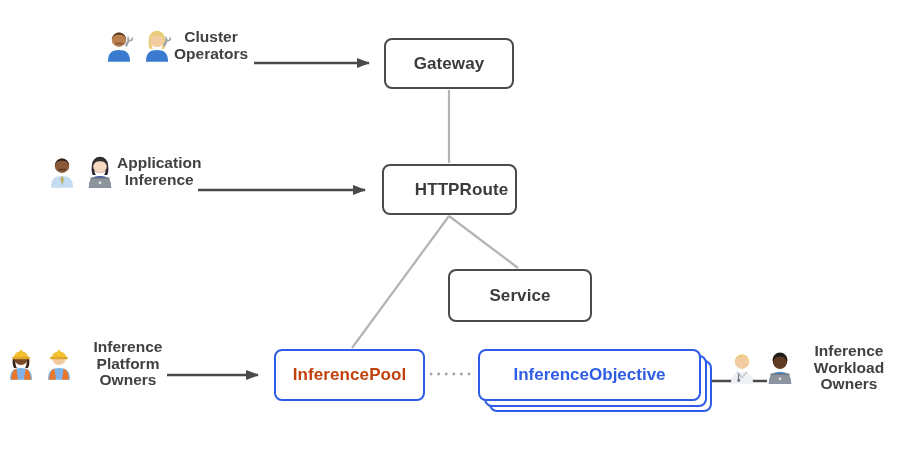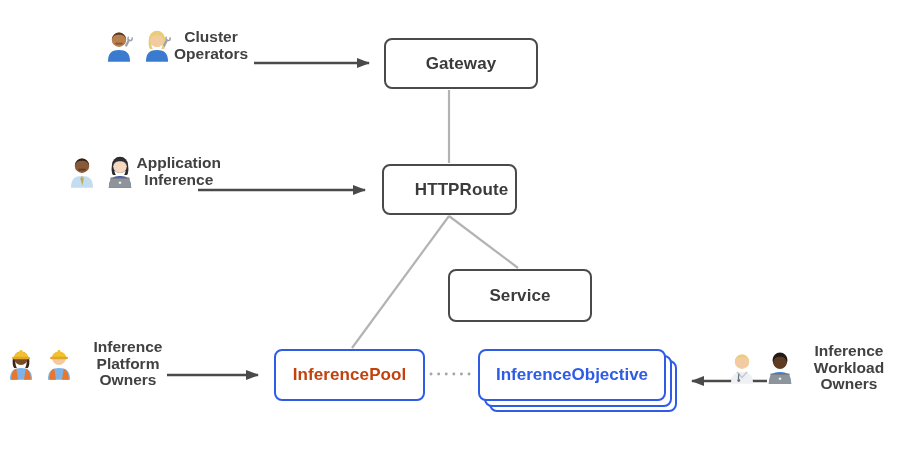--- a/index.html
+++ b/index.html
@@ -8,21 +8,21 @@
     font-family:"Liberation Sans",sans-serif;
   }
   svg.wires{position:absolute;left:0;top:0;z-index:0;}
   .node{
     position:absolute;z-index:2;box-sizing:border-box;background:#ffffff;
     border:2.5px solid #4a4a4a;border-radius:8px;
     display:flex;align-items:center;justify-content:center;
     font-weight:700;font-size:17px;color:#3b3b3b;letter-spacing:.1px;
   }
   .node.blue{border-color:#2e5ce6;color:#c2410c;}
-  .stack{position:absolute;z-index:2;}
+  .stack{position:absolute;z-index:2;padding-left:35px;}
   .stack .layer{
     position:absolute;box-sizing:border-box;width:100%;height:100%;background:#ffffff;
     border:2.5px solid #2e5ce6;border-radius:8px;
   }
   .stack .layer.front{
     display:flex;align-items:center;justify-content:center;
     font-weight:700;font-size:17px;color:#2e5ce6;
   }
   .persona{
     position:absolute;z-index:2;width:176px;
@@ -51,21 +51,21 @@
     <line x1="449" y1="216" x2="352" y2="348" stroke="#b3b3b3" stroke-width="2.2"></line>
 
     <line x1="431" y1="374" x2="475" y2="374" stroke="#a5a5a5" stroke-width="2.8" stroke-linecap="round" stroke-dasharray="0.1 7.5"></line>
 
     <line x1="254" y1="63" x2="369" y2="63" stroke="#4a4a4a" stroke-width="2.4" marker-end="url(#ah)"></line>
     <line x1="198" y1="190" x2="365" y2="190" stroke="#4a4a4a" stroke-width="2.4" marker-end="url(#ah)"></line>
     <line x1="167" y1="375" x2="258" y2="375" stroke="#4a4a4a" stroke-width="2.4" marker-end="url(#ah)"></line>
     <line x1="767" y1="381" x2="692" y2="381" stroke="#4a4a4a" stroke-width="2.4" marker-end="url(#ah)"></line>
   </svg>
 
-  <div class="node" style="left:384px;top:38px;width:154px;height:51px;">
+  <div class="node" style="left:384px;top:38px;width:130px;height:51px;">
     <span>Gateway</span>
   </div>
 
   <div class="node" style="left:382px;top:164px;width:135px;height:51px;padding-left:24px;">
     <span>HTTPRoute</span>
   </div>
 
   <div class="node" style="left:448px;top:269px;width:144px;height:53px;">
     <span>Service</span>
   </div>
@@ -102,21 +102,21 @@
         <circle cx="20" cy="16.5" r="8" fill="#f3cba1"></circle>
         <path d="M12 16 A8 8 0 0 1 28 16 C26.6 12 24.3 10.6 20 10.6 C15.7 10.6 13.4 12 12 16 Z" fill="#e9cd76"></path>
       </svg>
     </div>
     <div class="plabel">
       <div>Cluster</div>
       <div>Operators</div>
     </div>
   </div>
 
-  <div class="persona" style="left:45px;top:151px;justify-content:flex-end;">
+  <div class="persona" style="left:45px;top:151px;">
     <div class="icons">
       <svg width="34" height="38" viewBox="0 0 40 42">
         <path d="M7 42 C7 31 12 28 20 28 C28 28 33 31 33 42 Z" fill="#c3dcf2"></path>
         <path d="M20 28 L22.2 31 L20.6 39.5 L17.8 31 Z" fill="#bfae62"></path>
         <circle cx="20" cy="16" r="8.5" fill="#8a5a38"></circle>
         <path d="M11.5 16 A8.5 8.5 0 0 1 28.5 16 C27 11.5 24.5 10 20 10 C15.5 10 13 11.5 11.5 16 Z" fill="#2e2018"></path>
         <rect x="15.5" y="19.5" width="9" height="2" rx="1" fill="#2e2018" opacity="0.5"></rect>
       </svg>
       <svg width="34" height="38" viewBox="0 0 40 42">
         <circle cx="20" cy="15" r="9.5" fill="#2b2b30"></circle>

